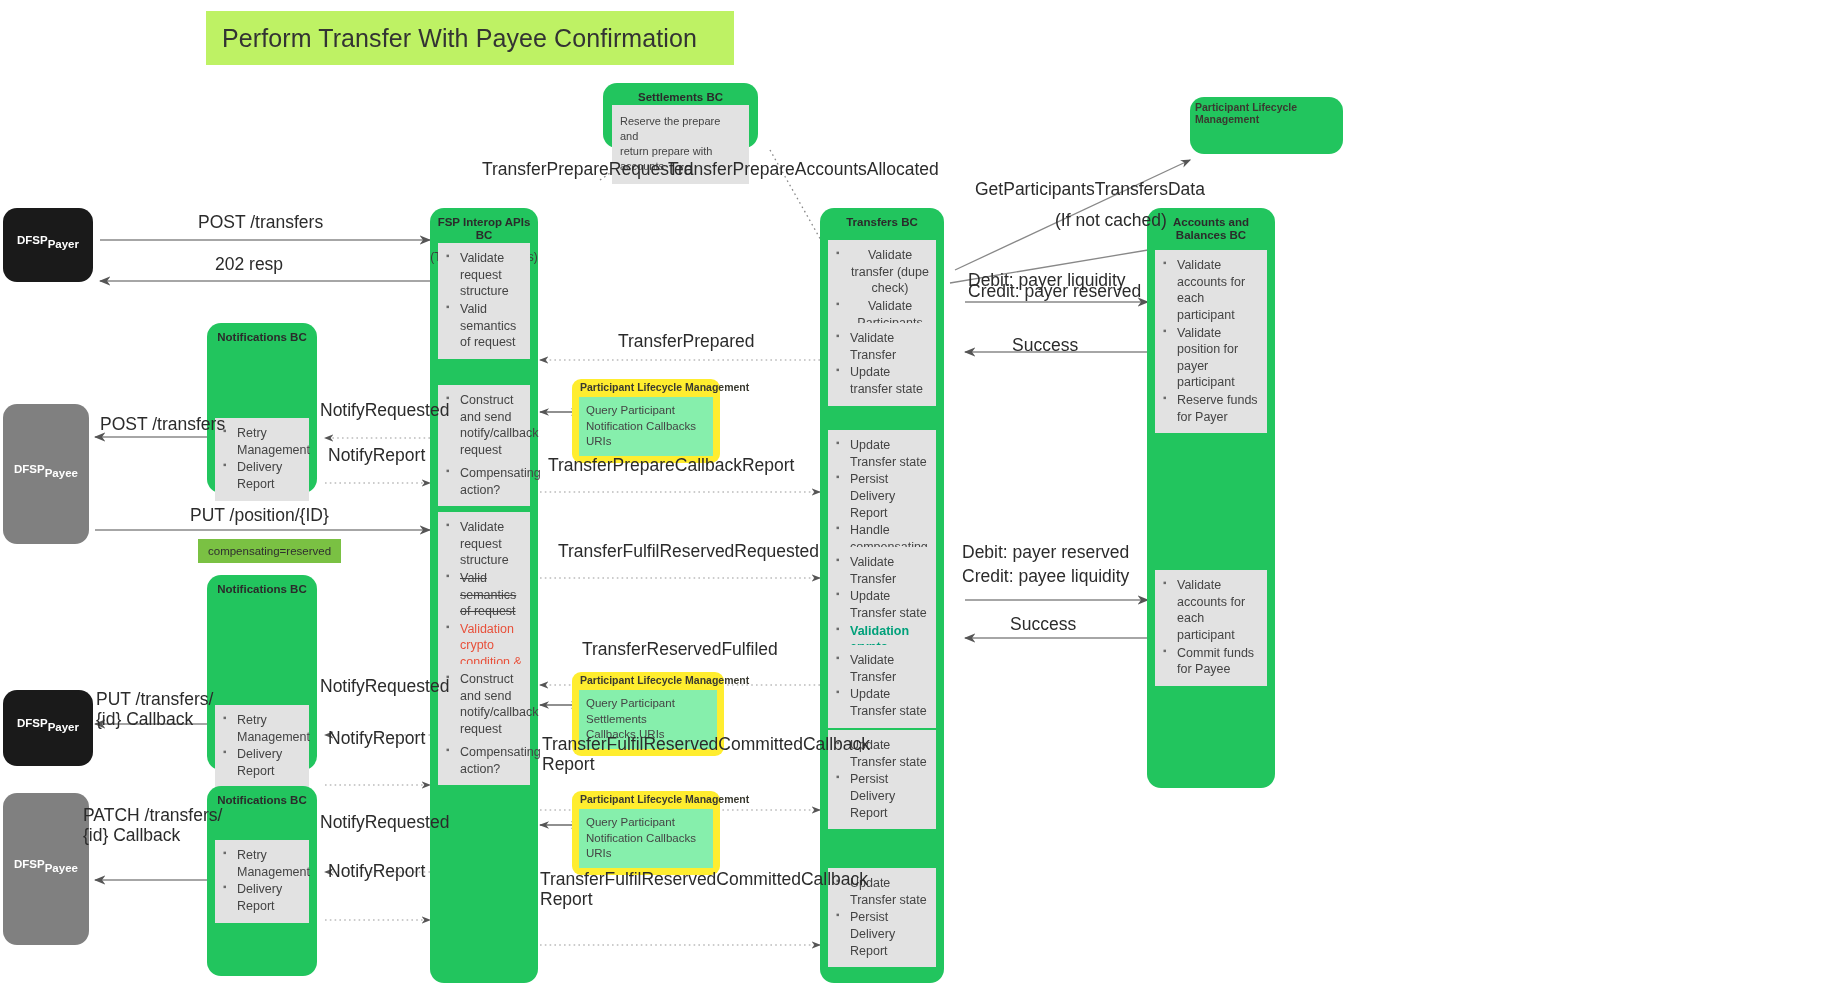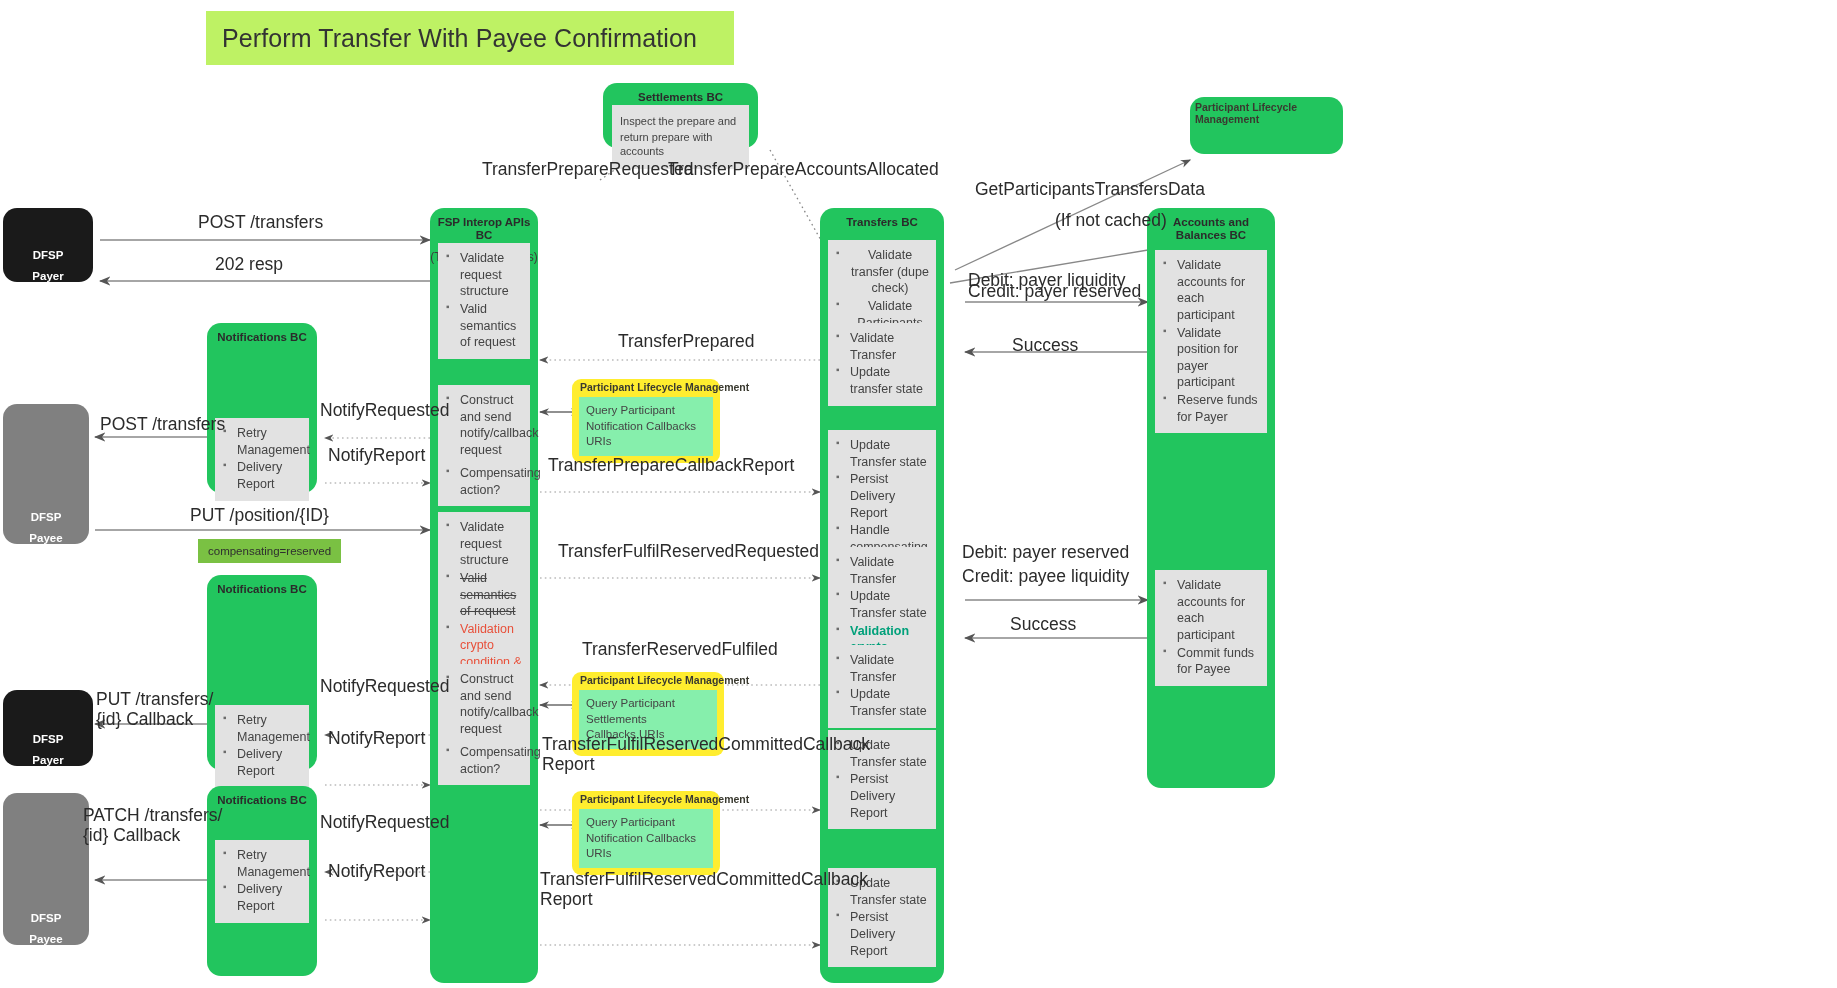--- a/index.html
+++ b/index.html
@@ -25,22 +25,22 @@
     padding-left: 16px;
   }
   #title-box .t {
     font-size: 25px; color: #333333; font-weight: 400;
     letter-spacing: .1px;
   }
 
   
   .dfsp {
     border-radius: 14px;
-    display: flex; flex-direction: column;
-    align-items: center; justify-content: flex-end;
+    display: flex; 
+    align-items: center; justify-content: center;
     color: #ffffff;
     font-size: 11.5px; font-weight: bold;
     line-height: 1.0;
   }
   .dfsp .l1 { margin-bottom: 9px; }
   .dfsp.black { background: #1a1a1a; }
   .dfsp.grey  { background: #808080; }
 
   
   .bc {
@@ -231,21 +231,21 @@
   </div>
 
   <div class="abs dfsp grey" style="left:3px; top:793px; width:86px; height:152px;">
     <div class="l1">DFSP</div>
     <div>Payee</div>
   </div>
 
   <div class="abs bc" style="left:603px; top:83px; width:155px; height:65px;">
     <div class="bc-title">Settlements BC</div>
     <div class="panel plain abs" style="left:9px; top:22px; width:137px;">
-      <div style="font-size:11px;">Inspect the prepare and</div>
+      <div style="font-size:11px;">Reserve the prepare and</div>
       <div style="font-size:11px;">return prepare with accounts</div>
     </div>
   </div>
 
   <div class="abs bc" style="left:1190px; top:97px; width:153px; height:57px;">
     <div style="font-size:10.5px; font-weight:bold; color:#3a3a30; padding:4px 0 0 5px;">Participant Lifecycle Management</div>
   </div>
 
   <div class="abs bc" style="left:430px; top:208px; width:108px; height:775px;">
     <div class="bc-title">FSP Interop APIs BC</div>

